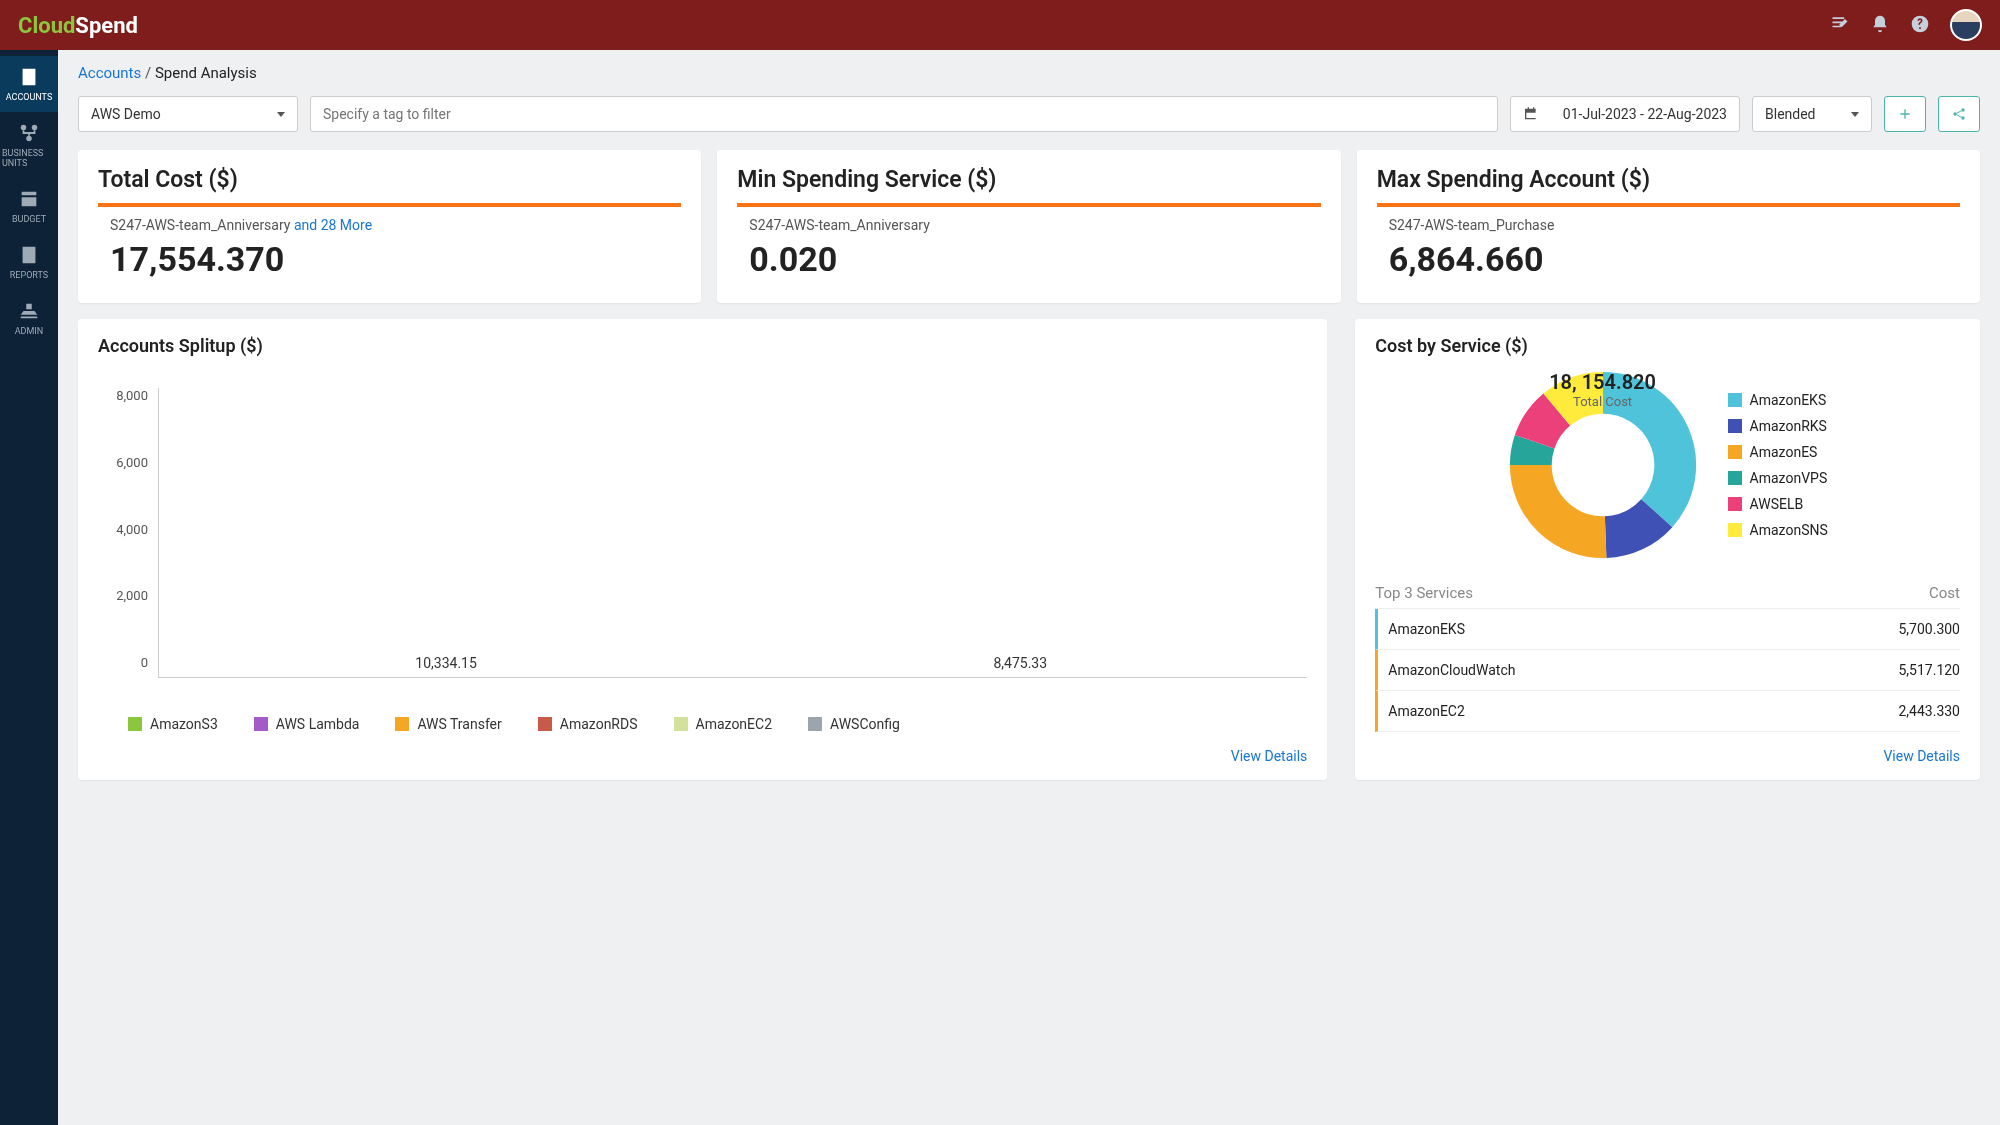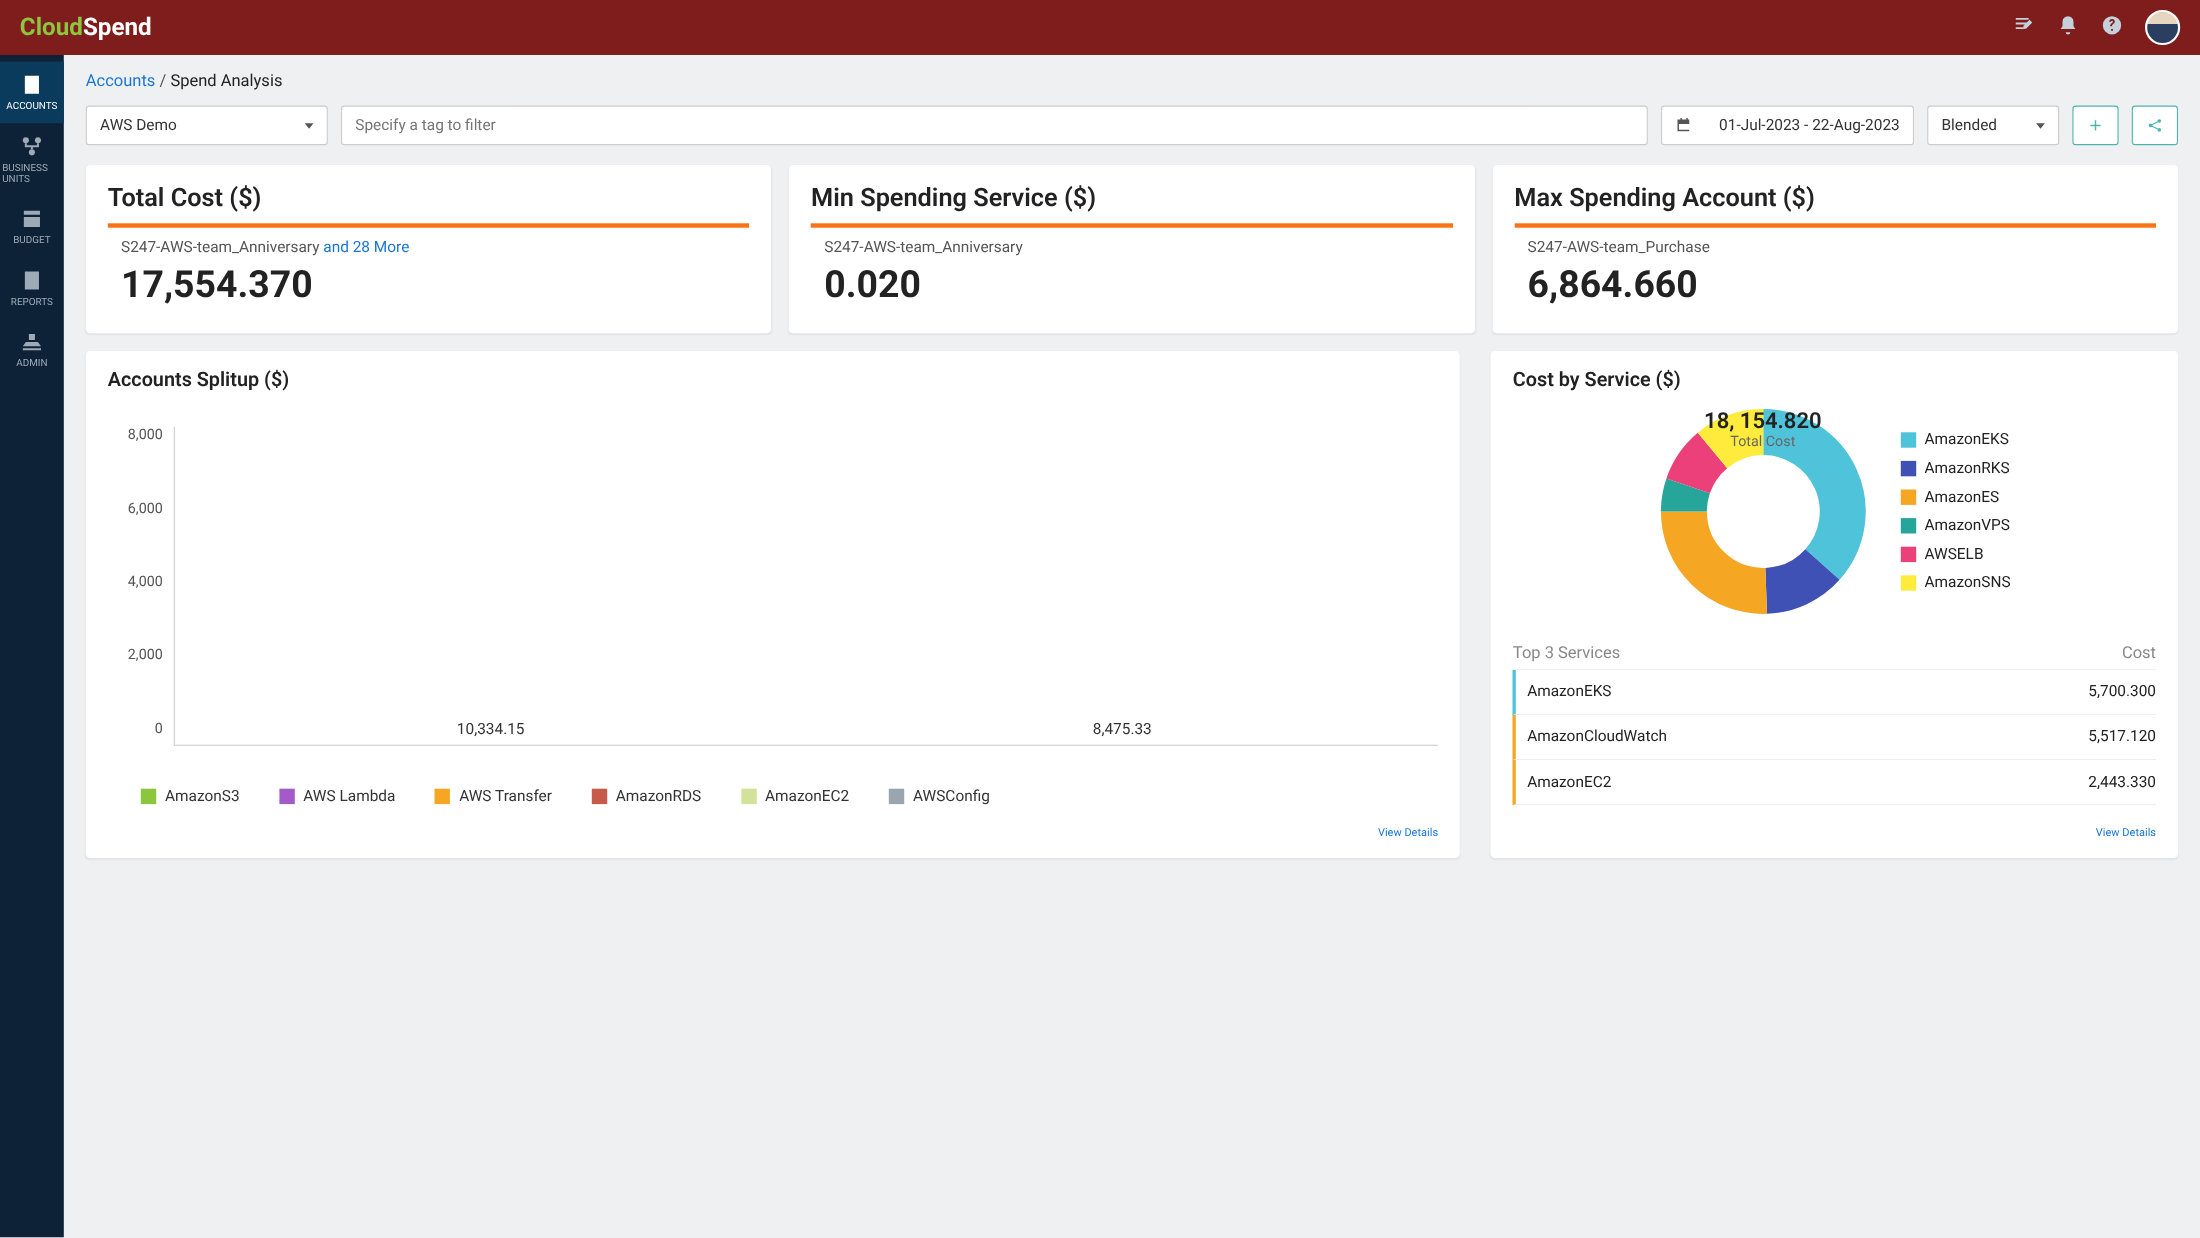--- a/index.html
+++ b/index.html
@@ -39,21 +39,21 @@
 .yaxis{display:flex;flex-direction:column;justify-content:space-between;align-items:flex-end;padding:18px 10px 30px 0;font-size:13px;color:#555;width:60px}
 .plot{flex:1;position:relative;border-left:1px solid #ccc;border-bottom:1px solid #ccc;margin-bottom:22px;margin-top:18px}
 .bars{position:absolute;inset:0;display:flex;justify-content:space-around;align-items:flex-end}
 .barcol{display:flex;flex-direction:column-reverse;width:70px;position:relative}
 .seg{width:100%}
 .barlabel{position:absolute;top:-22px;width:200px;left:50%;transform:translateX(-50%);text-align:center;font-size:14px;color:#333}
 .legend{display:flex;flex-wrap:wrap;gap:18px 36px;margin-top:16px;padding-left:30px}
 .legend .li{display:flex;align-items:center;gap:8px;font-size:14px;color:#333}
 .sw{width:14px;height:14px}
 .viewdetails{text-align:right;margin-top:16px}
-.viewdetails a{color:#1976d2;text-decoration:none;font-size:10px}
+.viewdetails a{color:#1976d2;text-decoration:none;font-size:14px}
 .donutwrap{display:flex;align-items:center;gap:30px;margin-bottom:18px;justify-content:center}
 .donut{position:relative;width:190px;height:190px}
 .donutcenter{position:absolute;inset:0;display:flex;flex-direction:column;align-items:center;justify-content:flex-start}
 .donutcenter .v{font-size:20px;font-weight:600}
 .donutcenter .l{font-size:13px;color:#666}
 .dlegend{display:flex;flex-direction:column;gap:10px;font-size:14px}
 .dlegend .li{display:flex;align-items:center;gap:8px}
 .toprow{display:flex;justify-content:space-between;color:#888;font-size:15px;padding:6px 0;border-bottom:1px solid #eee}
 .svcrow{display:flex;justify-content:space-between;padding:12px 0 12px 10px;border-bottom:1px solid #eee;border-left:3px solid;font-size:14px}
 </style>

